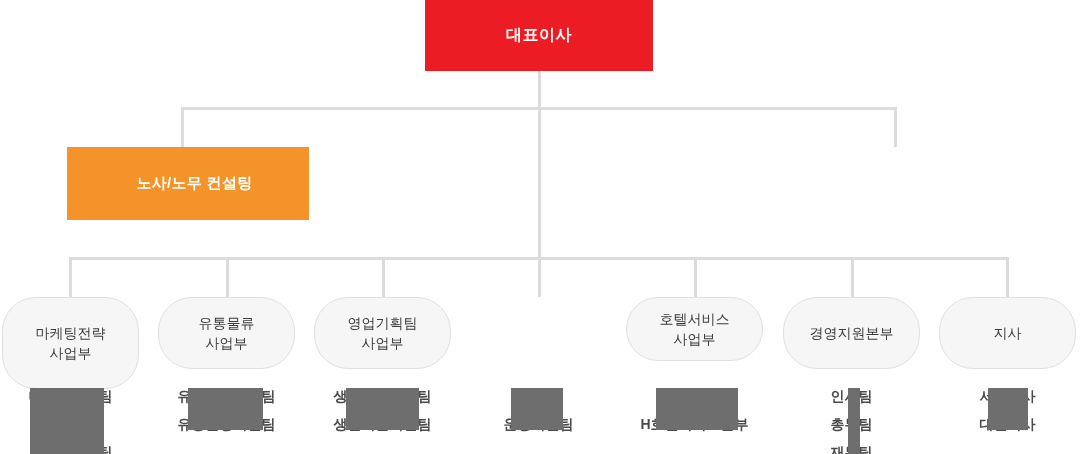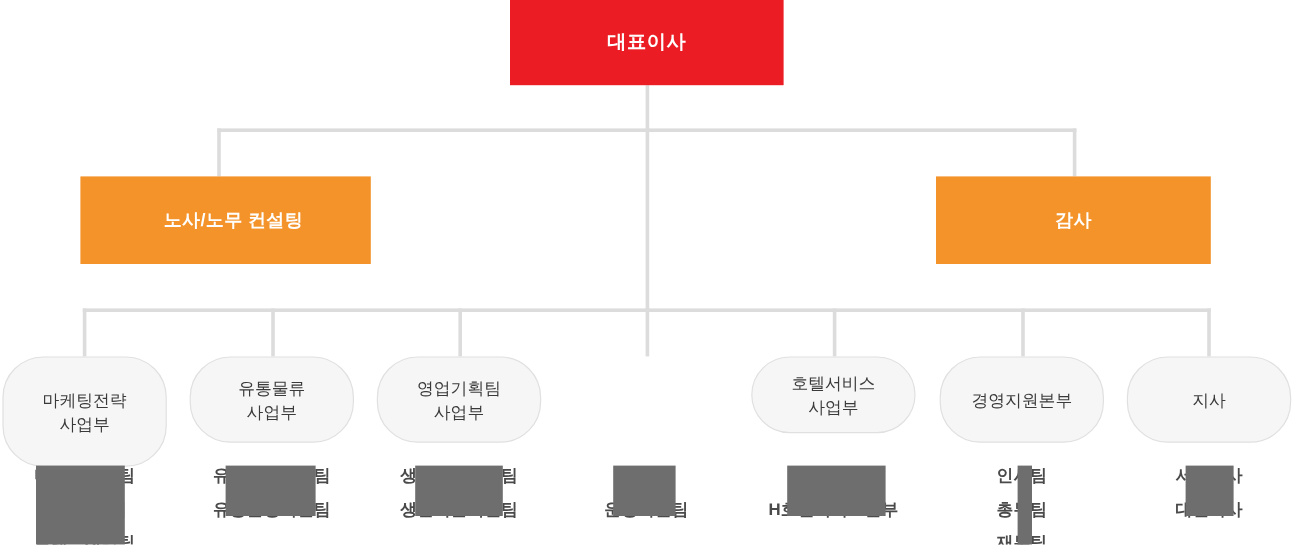--- a/index.html
+++ b/index.html
@@ -112,23 +112,20 @@
   <div class="line vline" style="left:851px; top:257px; height:40px;"></div>
   <div class="line vline" style="left:1006px; top:257px; height:40px;"></div>
 
   <div class="box-exec" style="left:425px; top:0px; width:228px; height:71px;text-align:right;">
     <span>대표이사</span>
   </div>
 
   <div class="box-orange" style="left:67px; top:147px; width:229px; height:73px;padding-left:13px;">
     <span>노사/노무 컨설팅</span>
   </div>
-  <div class="box-orange" style="left:780px; top:147px; width:229px; height:73px;">
-    <span>감사</span>
-  </div>
 
   <div class="box-pill" style="left:2px; top:297px; width:137px; height:92px;">
     <span>
       <span>마케팅전략</span><br>
       <span>사업부</span>
     </span>
   </div>
   <div class="box-pill" style="left:158px; top:297px; width:137px; height:72px;justify-content:center;">
     <span>
       <span>유통물류</span><br>

